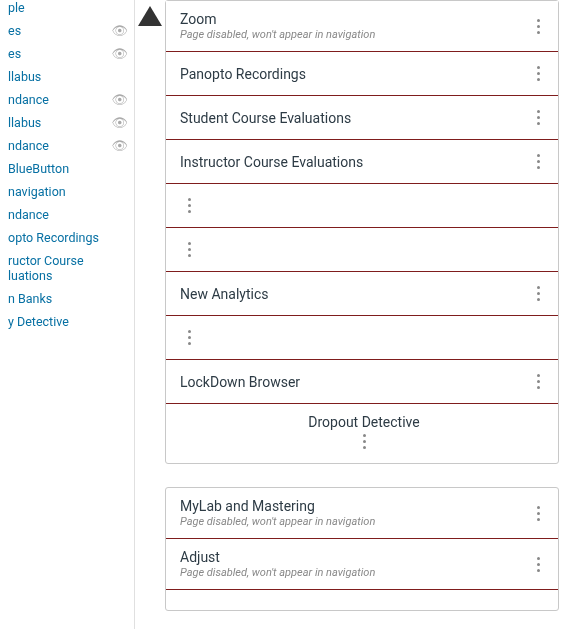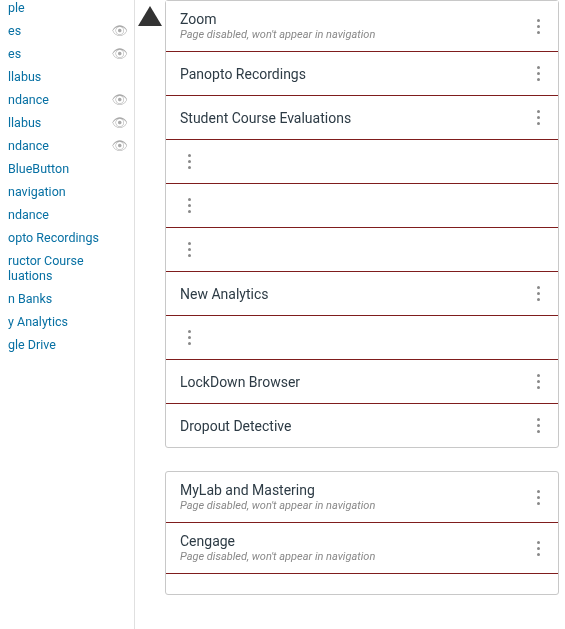--- a/index.html
+++ b/index.html
@@ -71,21 +71,21 @@
     }
 
     .nav-item {
       display: flex;
       align-items: center;
       justify-content: space-between;
       padding: 10px 10px 10px 14px;
       border-bottom: 1px solid #7f1d1d;
       cursor: pointer;
     }
-    .nav-item:last-child { border-bottom: none; }
+    .nav-item:last-child { border-bottom: none; flex-direction: column; }
 
     .nav-item-content {
       flex: 1;
     }
     .nav-item-title {
       font-size: 14px;
       color: #2d3b45;
       font-weight: 400;
     }
     .nav-item-subtitle {
@@ -192,24 +192,21 @@
       <span>opto Recordings</span>
     </div>
     <div class="sidebar-item">
       <span>ructor Course
 luations</span>
     </div>
     <div class="sidebar-item">
       <span>n Banks</span>
     </div>
     <div class="sidebar-item">
-      <span>y Analytics</span>
-    </div>
-    <div class="sidebar-item">
-      <span>gle Drive</span>
+      <span>y Detective</span>
     </div>
   </div>
 
 <div class="arrow-col">
   <div class="up-arrow"></div>
 </div>
 
 <div class="list-area">
 
   <div class="nav-list">
@@ -245,20 +242,23 @@
         </div>
         <div class="nav-item-menu">
           <div class="dots">
             <div class="dot"></div>
             <div class="dot"></div>
             <div class="dot"></div>
           </div>
         </div>
       </div>
       <div class="nav-item">
+        <div class="nav-item-content">
+          <div class="nav-item-title">Instructor Course Evaluations</div>
+        </div>
         <div class="nav-item-menu">
           <div class="dots">
             <div class="dot"></div>
             <div class="dot"></div>
             <div class="dot"></div>
           </div>
         </div>
       </div>
       <div class="nav-item">
         <div class="nav-item-menu">
@@ -340,21 +340,21 @@
         <div class="nav-item-menu">
           <div class="dots">
             <div class="dot"></div>
             <div class="dot"></div>
             <div class="dot"></div>
           </div>
         </div>
       </div>
       <div class="nav-item">
         <div class="nav-item-content">
-          <div class="nav-item-title">Cengage</div>
+          <div class="nav-item-title">Adjust</div>
           <div class="nav-item-subtitle">Page disabled, won't appear in navigation</div>
         </div>
         <div class="nav-item-menu">
           <div class="dots">
             <div class="dot"></div>
             <div class="dot"></div>
             <div class="dot"></div>
           </div>
         </div>
       </div>

